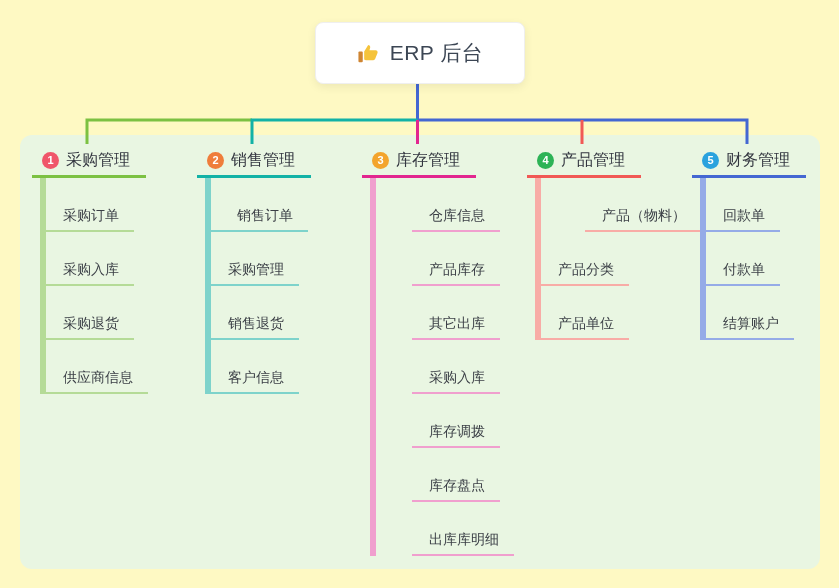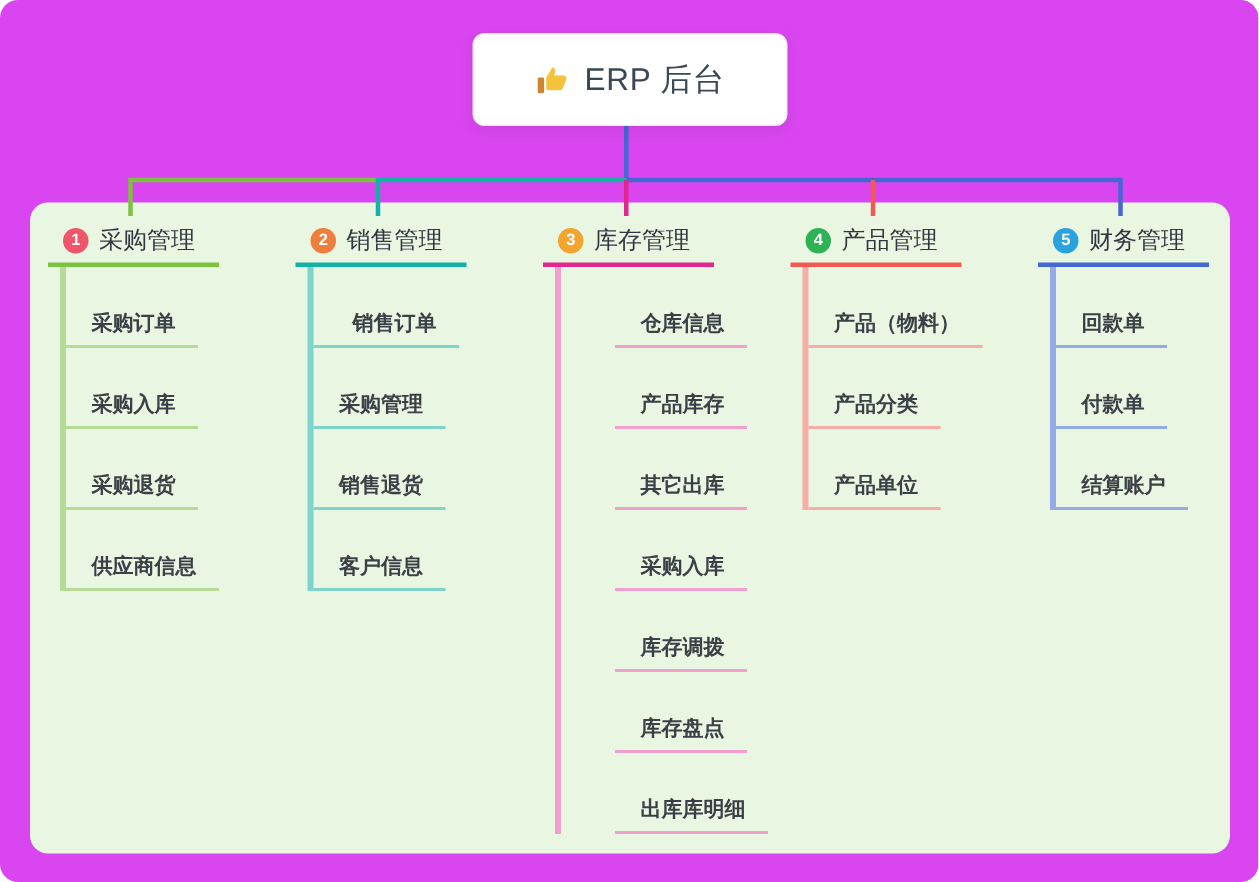--- a/index.html
+++ b/index.html
@@ -1,20 +1,19 @@
 <!DOCTYPE html>
 <html><head>
 <meta charset="utf-8">
 <style>
   html,body{margin:0;padding:0;background:#fff;}
   #app{
     position:relative;width:839px;height:588px;overflow:hidden;
     font-family:"Liberation Sans","DejaVu Sans",sans-serif;
-    background:#d946ef;
-    border-radius:12px;
+    background:#fef9c3;
   }
   
   .panel{
     position:absolute;left:20px;top:135px;width:800px;height:434px;
     background:#e9f6e2;border-radius:12px;
   }
   
   .root-node{
     position:absolute;left:315px;top:22px;width:208px;height:60px;
     background:#ffffff;border:1px solid #efefef;border-radius:8px;
@@ -31,21 +30,21 @@
   .branch-header{
     box-sizing:border-box;width:114px;height:30px;
     display:flex;align-items:center;gap:7px;
     padding:0 0 3px 10px;border-bottom:3px solid #000;
   }
   .badge{
     flex:0 0 auto;width:17px;height:17px;border-radius:50%;
     color:#fff;font-size:11px;font-weight:bold;line-height:17px;text-align:center;
   }
   .branch-label{font-size:16px;color:#333640;white-space:nowrap;}
-  .children{margin-left:8px;border-left:4px solid #0f172a;width:150px;font-weight:bold;}
+  .children{margin-left:8px;border-left:6px solid #0f172a;width:150px;}
   .child{height:54px;display:flex;align-items:flex-end;}
   .child-label{
     display:inline-block;white-space:nowrap;
     font-size:14px;color:#3b3f46;
     padding:0 15px 5px 17px;border-bottom:2px solid #ccc;
   }
 </style>
 </head>
 <body>
 
@@ -138,21 +137,21 @@
         </div>
       </div>
     </div>
     <div class="branch" style="left: 527px;">
       <div class="branch-header" style="border-bottom-color: rgb(241, 89, 85);">
         <span class="badge" style="background: rgb(45, 179, 86);">4</span>
         <span class="branch-label">产品管理</span>
       </div>
       <div class="children" style="border-left-color: rgb(248, 172, 166);">
         <div class="child">
-          <span class="child-label" style="border-bottom-color: rgb(248, 172, 166);">产品（物料）</span>
+          <span class="child-label" style="border-bottom-color: rgb(248, 172, 166); margin-left: 44px;">产品（物料）</span>
         </div>
         <div class="child">
           <span class="child-label" style="border-bottom-color: rgb(248, 172, 166);">产品分类</span>
         </div>
         <div class="child">
           <span class="child-label" style="border-bottom-color: rgb(248, 172, 166);">产品单位</span>
         </div>
       </div>
     </div>
     <div class="branch" style="left: 692px;">

